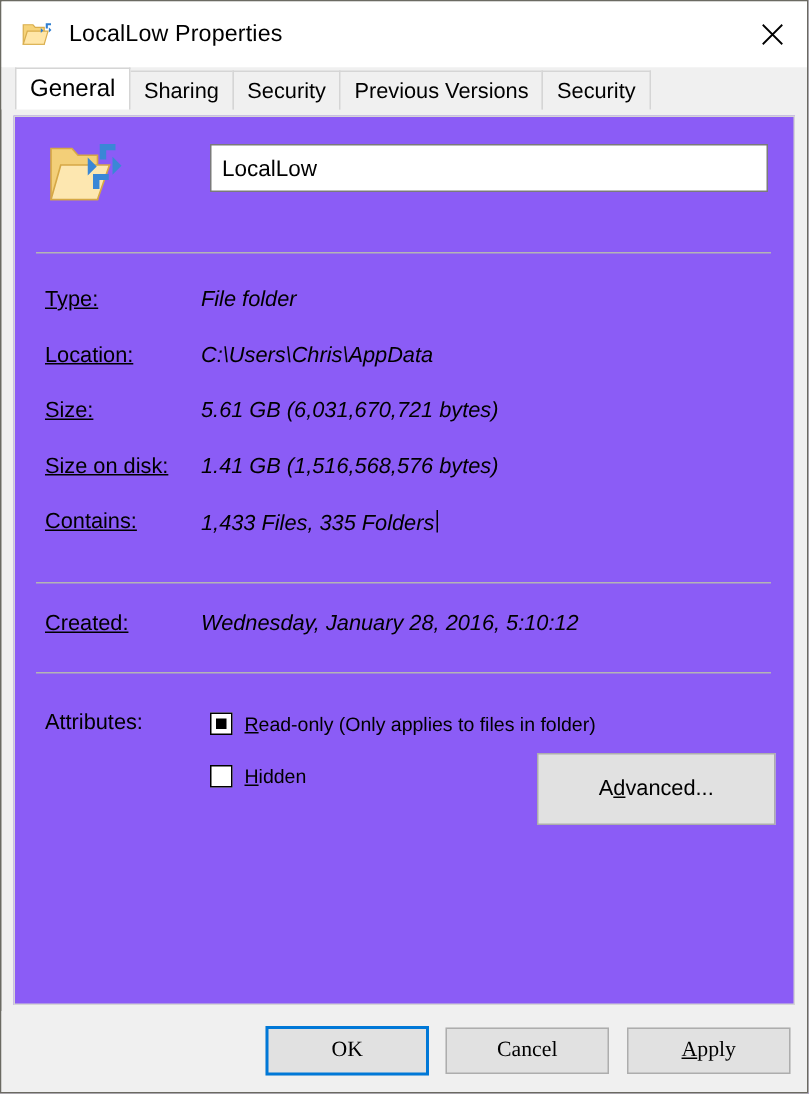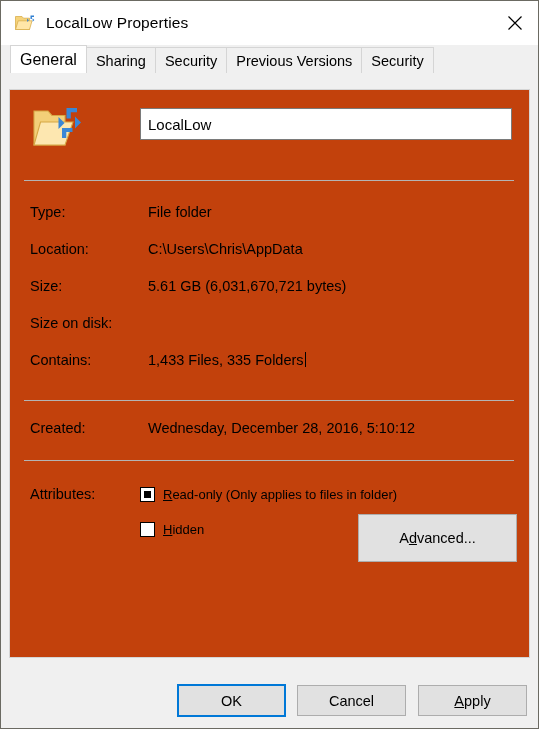--- a/index.html
+++ b/index.html
@@ -93,23 +93,23 @@
     background: #ffffff;
     border-color: #d5d5d5;
     height: 28px;
     z-index: 3;
     font-size: 16px;
   }
 
   
   #panel {
     position: relative;
-    margin: 16px 8px;
+    margin: 4px 8px;
     flex: 1 1 auto;
-    background: #c2410c;
+    background: #8b5cf6;
     border: 1px solid #d5d5d5;
     box-sizing: border-box;
     overflow: hidden;
   }
   #panel-inner {
     position: absolute;
     left: 0; top: 0; right: 0; bottom: 0;
   }
 
   
@@ -161,26 +161,28 @@
     right: 0;
     height: 22px;
     font-size: 14.5px;
     color: #000000;
   }
   .prop-label {
     position: absolute;
     left: 20px;
     top: 0;
     white-space: nowrap;
+    text-decoration: underline;
   }
   .prop-value {
     position: absolute;
-    left: 138px;
+    left: 124px;
     top: 0;
     white-space: nowrap;
+    font-style: italic;
   }
   .prop-value .caret {
     display: inline-block;
     width: 1px;
     height: 15px;
     background: #000000;
     vertical-align: -2px;
     margin-left: 1px;
   }
 
@@ -257,21 +259,21 @@
     position: relative;
     background: #f0f0f0;
   }
   .dlg-button {
     position: absolute;
     top: 11px;
     height: 31px;
     box-sizing: border-box;
     background: #e1e1e1;
     border: 1px solid #adadad;
-    font-family: Liberation Sans, sans-serif;
+    font-family: Liberation Serif, serif;
     font-size: 14.5px;
     color: #000000;
     display: flex;
     align-items: center;
     justify-content: center;
     cursor: default;
   }
   #ok-button {
     left: 176px;
     width: 109px;
@@ -355,31 +357,32 @@
       <div class="prop-row" id="row-location">
         <span class="prop-label">Location:</span>
         <span class="prop-value">C:\Users\Chris\AppData</span>
       </div>
       <div class="prop-row" id="row-size">
         <span class="prop-label">Size:</span>
         <span class="prop-value">5.61 GB (6,031,670,721 bytes)</span>
       </div>
       <div class="prop-row" id="row-sizedisk">
         <span class="prop-label">Size on disk:</span>
+        <span class="prop-value">1.41 GB (1,516,568,576 bytes)</span>
       </div>
       <div class="prop-row" id="row-contains">
         <span class="prop-label">Contains:</span>
         <span class="prop-value"><span>1,433 Files, 335 Folders</span><span class="caret"></span></span>
       </div>
 
       <div class="sep" id="sep2"></div>
 
       <div class="prop-row" id="row-created">
         <span class="prop-label">Created:</span>
-        <span class="prop-value">Wednesday, December 28, 2016, 5:10:12</span>
+        <span class="prop-value">Wednesday, January 28, 2016, 5:10:12</span>
       </div>
 
       <div class="sep" id="sep3"></div>
 
       <div id="attr-label">Attributes:</div>
 
       <div class="checkbox-row" id="cb-readonly">
         <span class="cbox indeterminate"></span>
         <span><span class="acc">R</span><span>ead-only (Only applies to files in folder)</span></span>
       </div>

